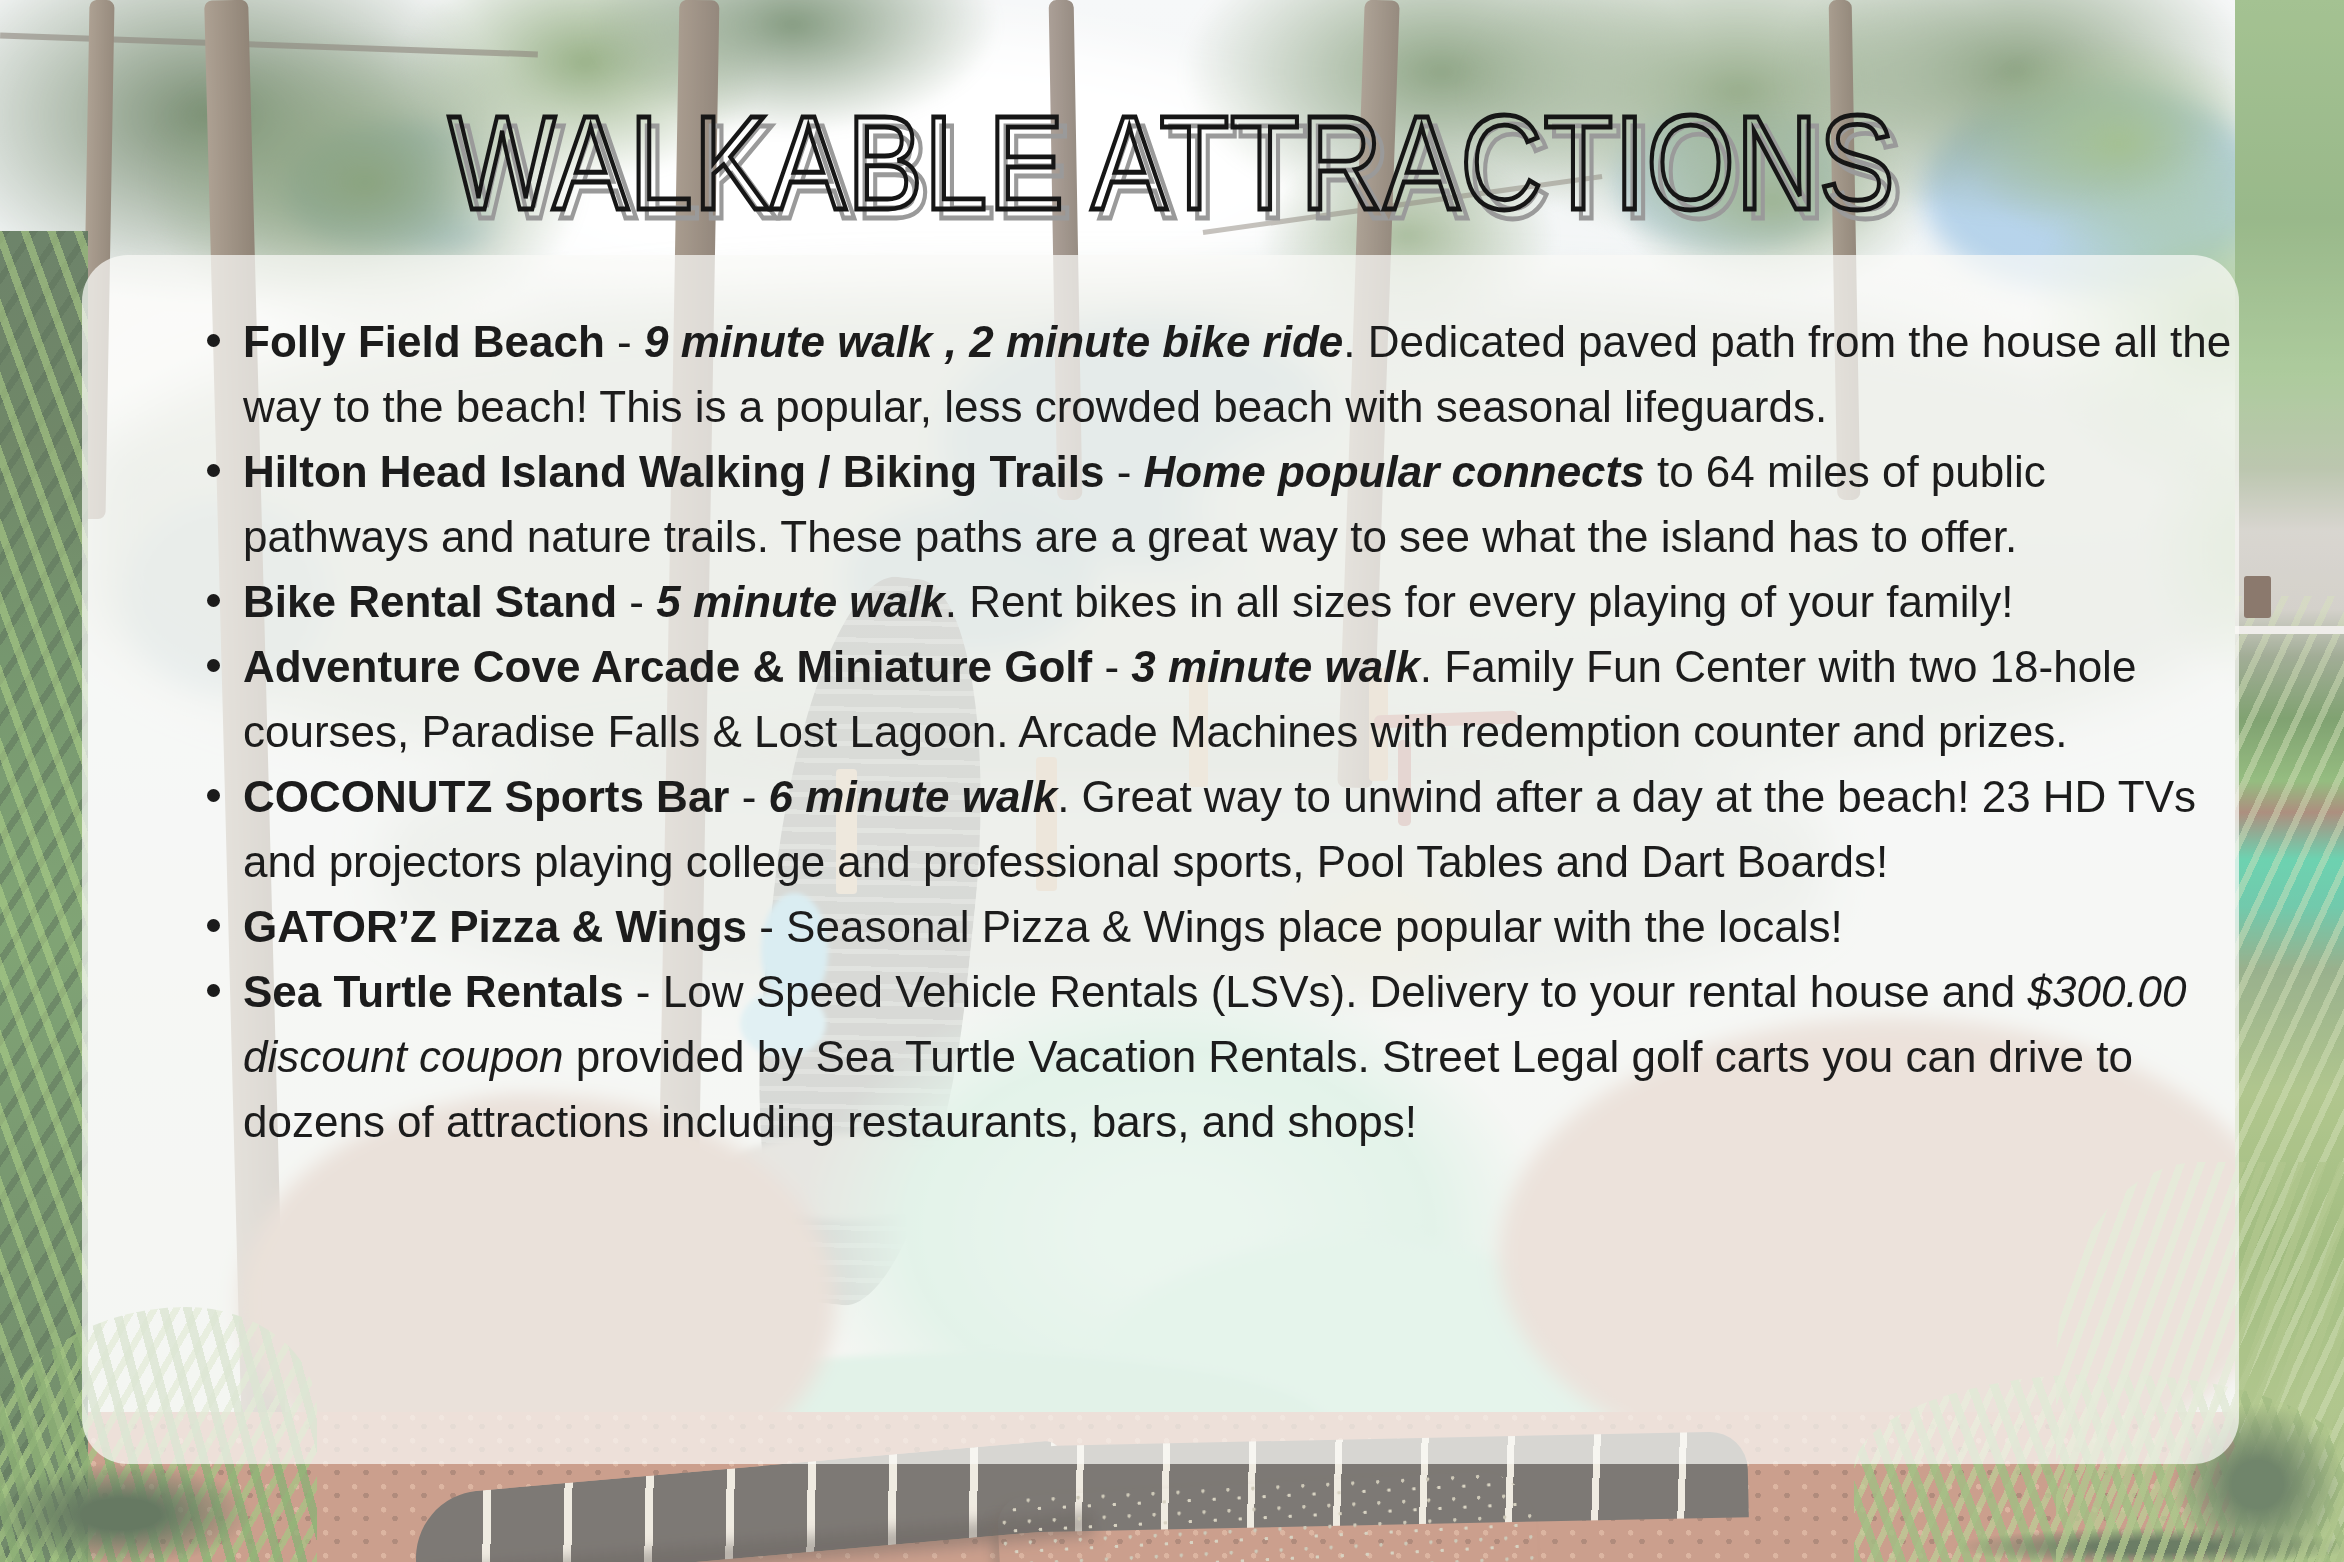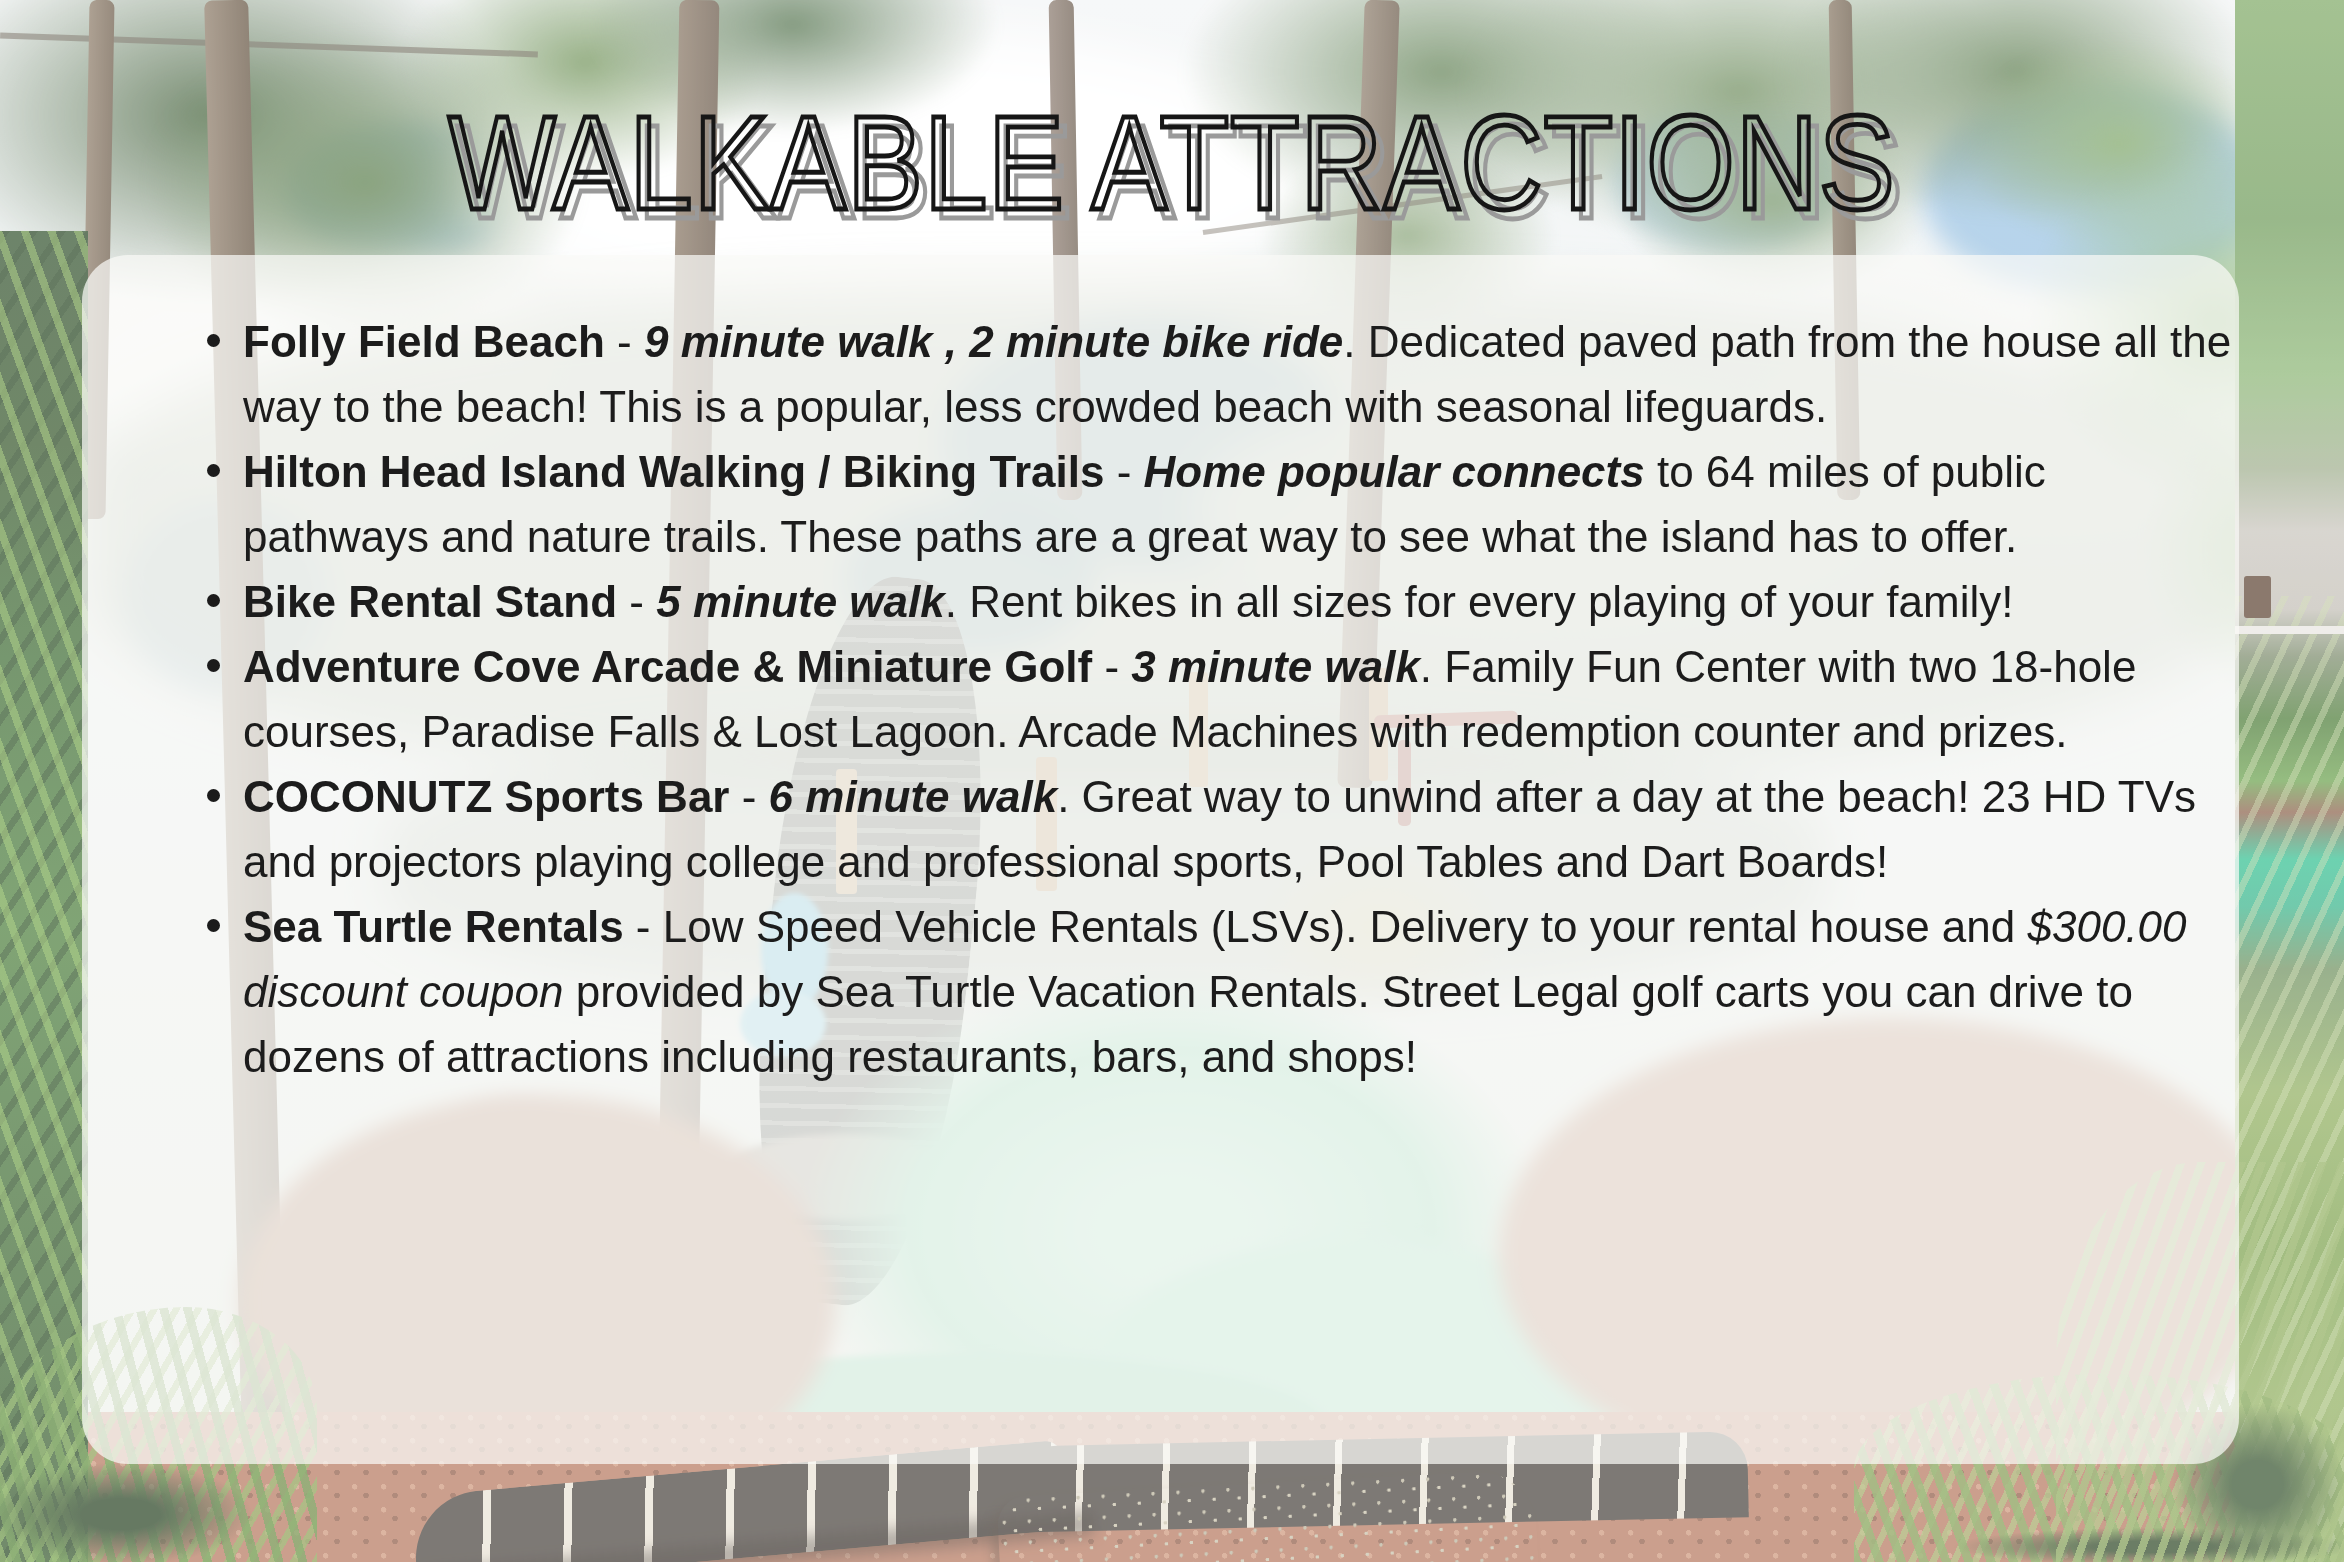--- a/index.html
+++ b/index.html
@@ -129,18 +129,19 @@
     <span class="title-layer title-main">WALKABLE ATTRACTIONS</span>
   </div>
 
   <div class="abs content">
     <ul>
         <li><span class="dot"></span><span class="seg-bold">Folly Field Beach</span><span class="seg-regular"> - </span><span class="seg-bolditalic">9 minute walk , 2 minute bike ride</span><span class="seg-regular">. Dedicated paved path from the house all the way to the beach! This is a popular, less crowded beach with seasonal lifeguards.</span></li>
         <li><span class="dot"></span><span class="seg-bold">Hilton Head Island Walking / Biking Trails</span><span class="seg-regular"> - </span><span class="seg-bolditalic">Home popular connects</span><span class="seg-regular"> to 64 miles of public pathways and nature trails. These paths are a great way to see what the island has to offer.</span></li>
         <li><span class="dot"></span><span class="seg-bold">Bike Rental Stand</span><span class="seg-regular"> - </span><span class="seg-bolditalic">5 minute walk</span><span class="seg-regular">. Rent bikes in all sizes for every playing of your family!</span></li>
         <li><span class="dot"></span><span class="seg-bold">Adventure Cove Arcade &amp; Miniature Golf</span><span class="seg-regular"> - </span><span class="seg-bolditalic">3 minute walk</span><span class="seg-regular">. Family Fun Center with two 18-hole courses, Paradise Falls &amp; Lost Lagoon. Arcade Machines with redemption counter and prizes.</span></li>
         <li><span class="dot"></span><span class="seg-bold">COCONUTZ Sports Bar</span><span class="seg-regular"> - </span><span class="seg-bolditalic">6 minute walk</span><span class="seg-regular">. Great way to unwind after a day at the beach! 23 HD TVs and projectors playing college and professional sports, Pool Tables and Dart Boards!</span></li>
+        <li><span class="dot"></span><span class="seg-bold">GATOR’Z Pizza &amp; Wings</span><span class="seg-regular"> - Seasonal Pizza &amp; Wings place popular with the locals!</span></li>
         <li><span class="dot"></span><span class="seg-bold">Sea Turtle Rentals</span><span class="seg-regular"> - Low Speed Vehicle Rentals (LSVs). Delivery to your rental house and </span><span class="seg-italic">$300.00 discount coupon</span><span class="seg-regular"> provided by Sea Turtle Vacation Rentals. Street Legal golf carts you can drive to dozens of attractions including restaurants, bars, and shops!</span></li>
       </ul>
   </div>
 
 </div>
 
 
 </body></html>

